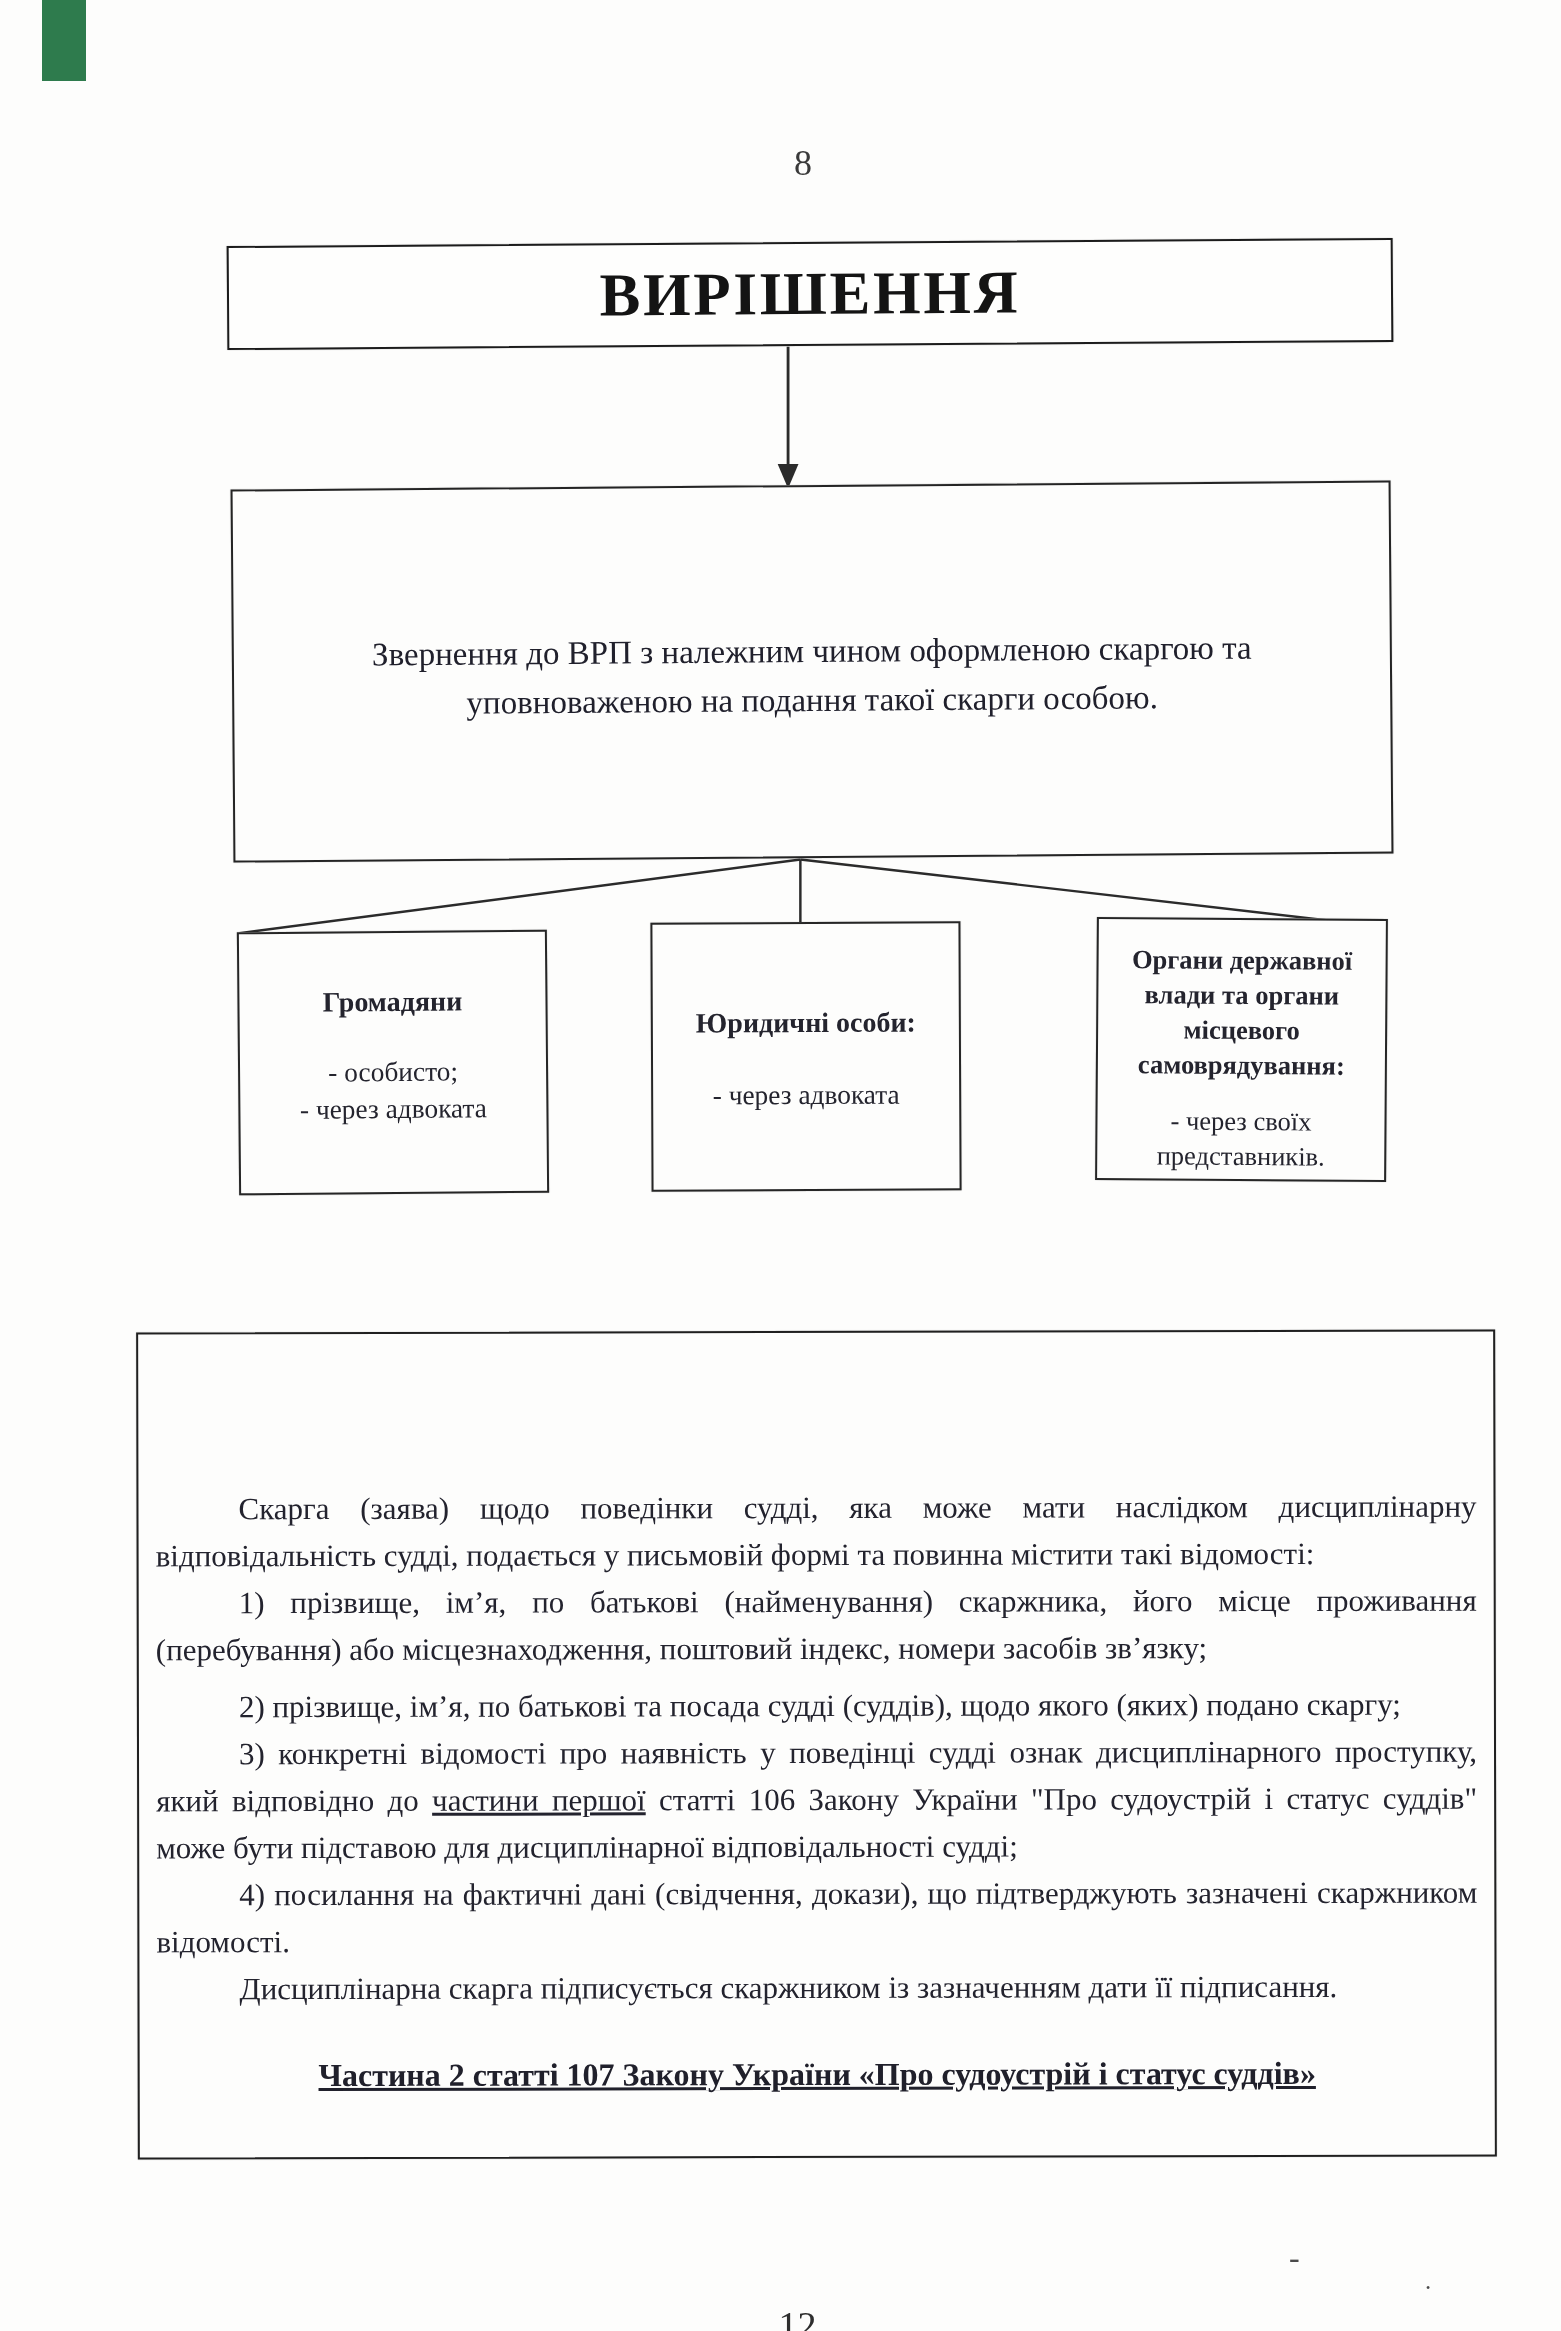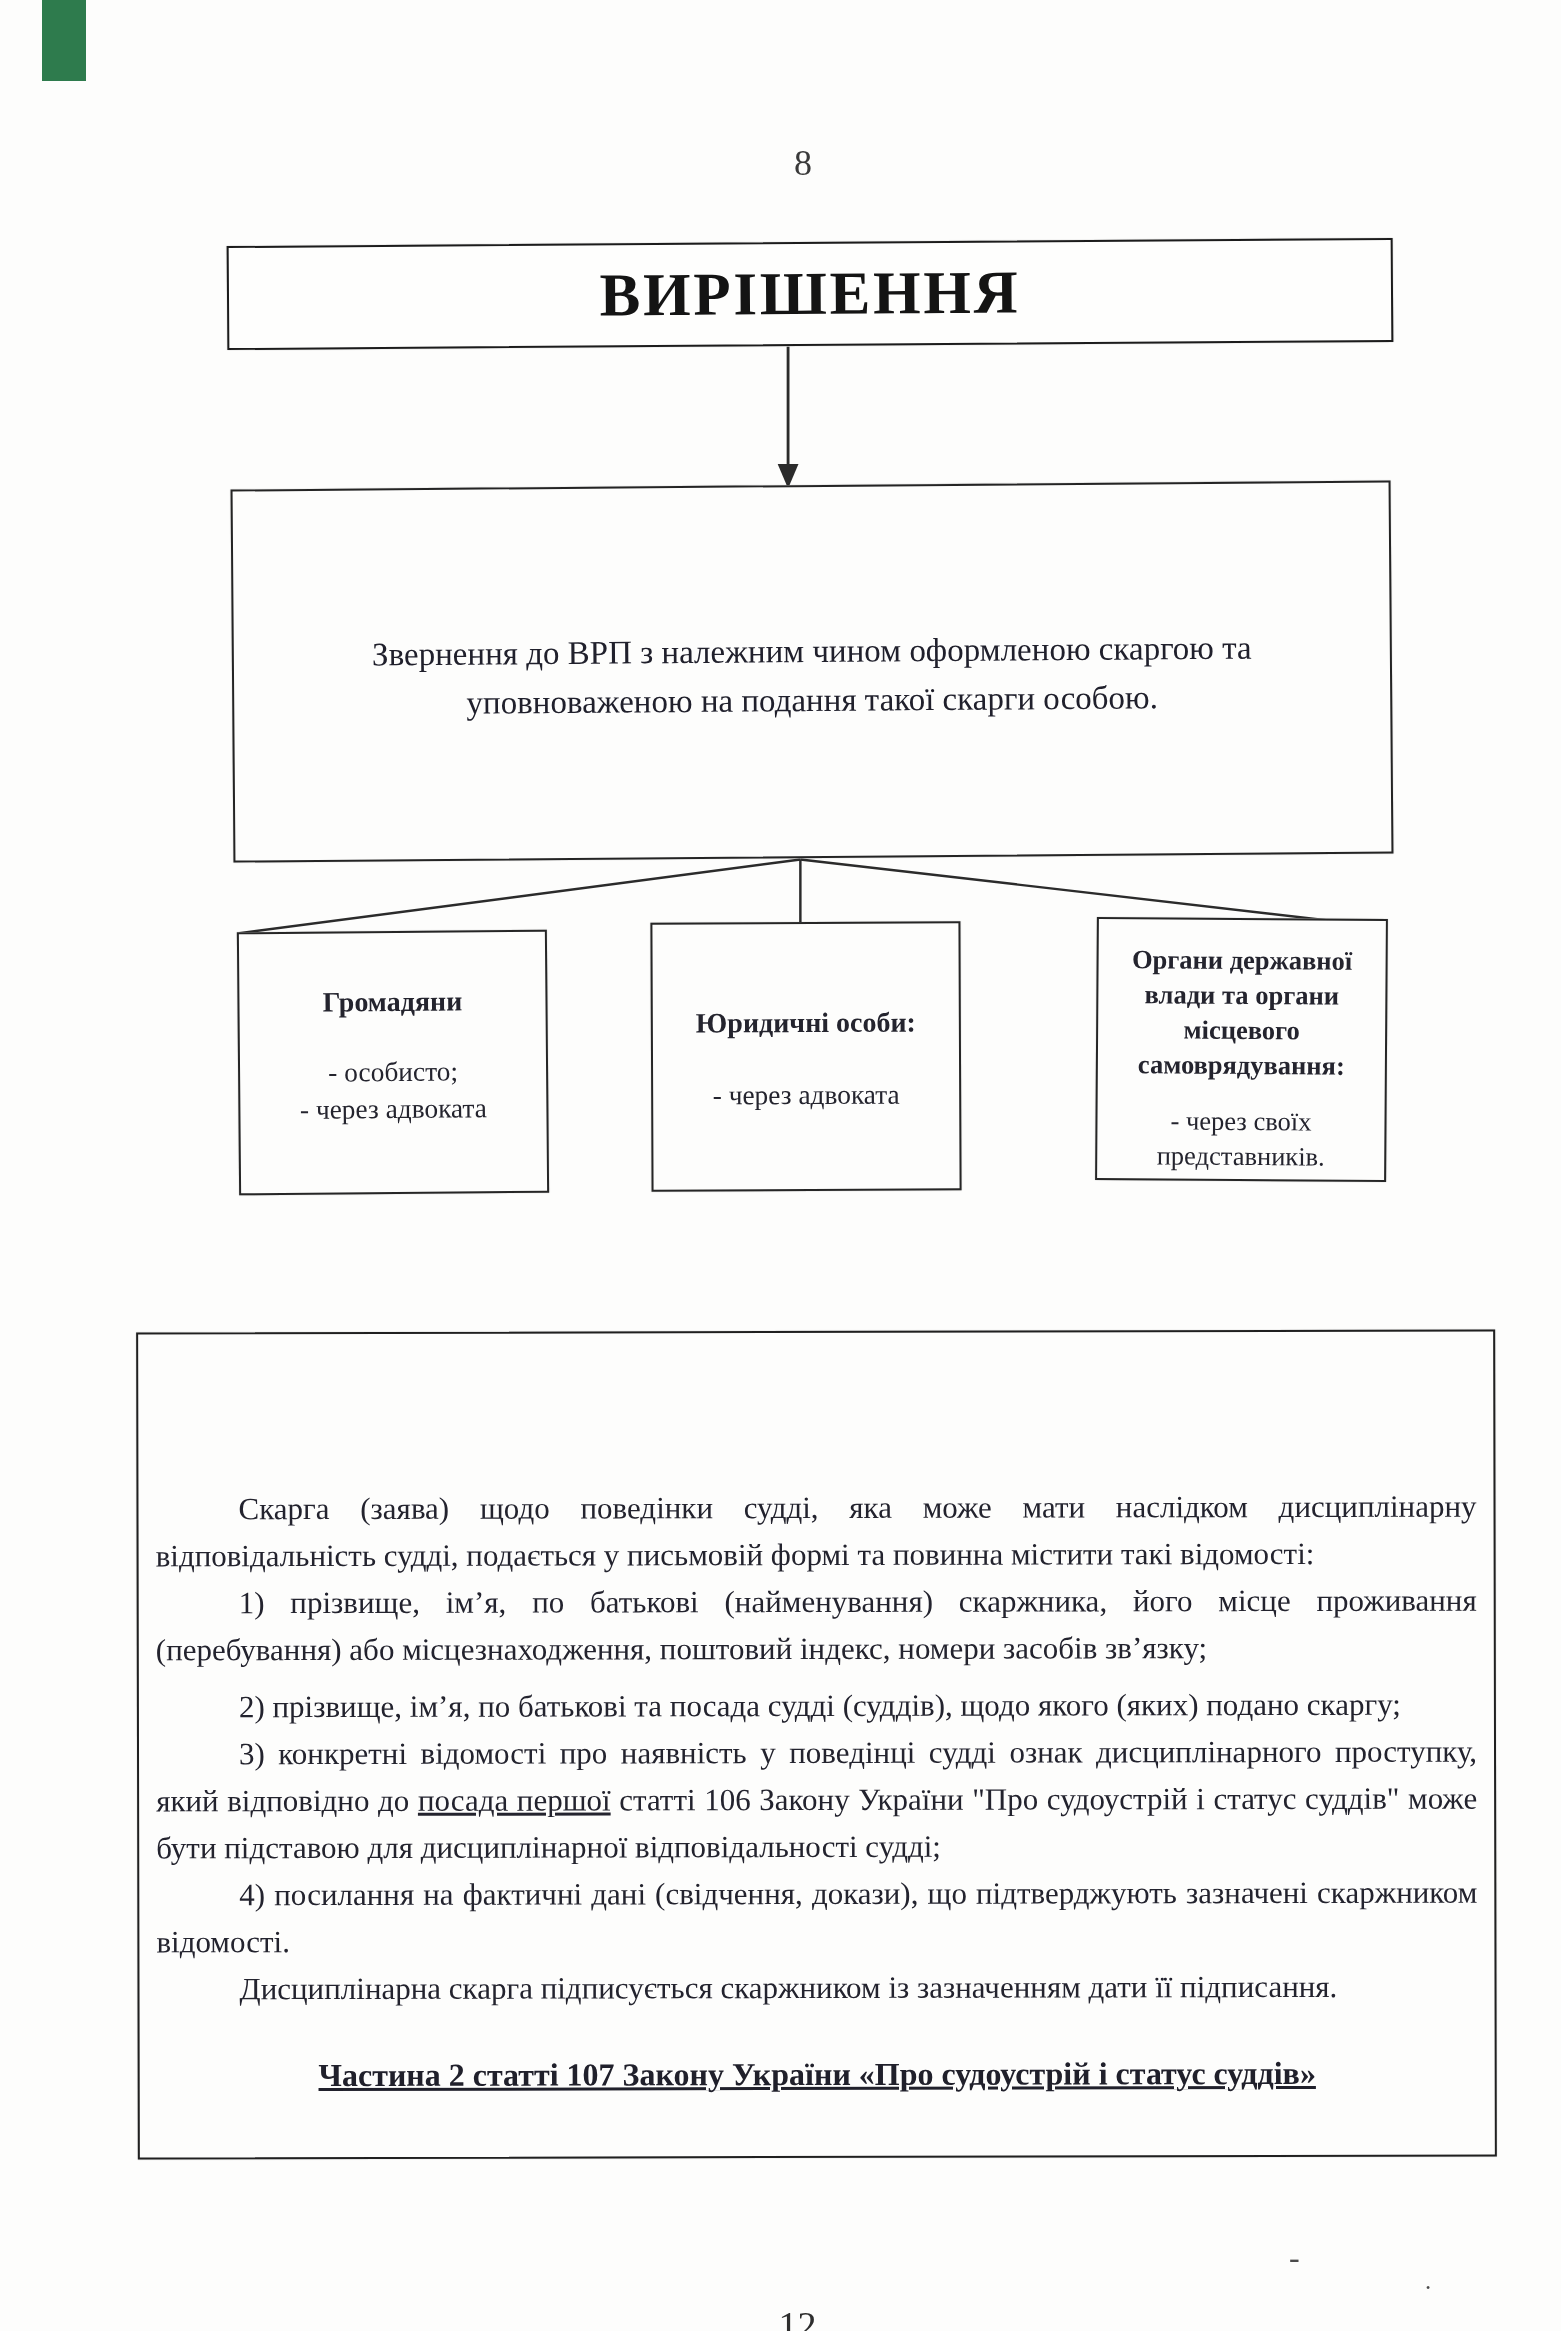--- a/index.html
+++ b/index.html
@@ -129,21 +129,21 @@
     <div class="heading">Органи державної влади та органи місцевого самоврядування:</div>
     <div class="items">
       <div class="item">- через своїх представників.</div>
     </div>
   </div>
 
   <div class="legal-box">
     <p>Скарга (заява) щодо поведінки судді, яка може мати наслідком дисциплінарну відповідальність судді, подається у письмовій формі та повинна містити такі відомості:</p>
     <p>1) прізвище, ім’я, по батькові (найменування) скаржника, його місце проживання (перебування) або місцезнаходження, поштовий індекс, номери засобів зв’язку;</p>
     <p class="gap">2) прізвище, ім’я, по батькові та посада судді (суддів), щодо якого (яких) подано скаргу;</p>
-    <p><span>3) конкретні відомості про наявність у поведінці судді ознак дисциплінарного проступку, який відповідно до </span><span class="u">посада першої</span><span> статті 106 Закону України "Про судоустрій і статус суддів" може бути підставою для дисциплінарної відповідальності судді;</span></p>
+    <p><span>3) конкретні відомості про наявність у поведінці судді ознак дисциплінарного проступку, який відповідно до </span><span class="u">частини першої</span><span> статті 106 Закону України "Про судоустрій і статус суддів" може бути підставою для дисциплінарної відповідальності судді;</span></p>
     <p>4) посилання на фактичні дані (свідчення, докази), що підтверджують зазначені скаржником відомості.</p>
     <p>Дисциплінарна скарга підписується скаржником із зазначенням дати її підписання.</p>
     <div class="citation">Частина 2 статті 107 Закону України «Про судоустрій і статус суддів»</div>
   </div>
 
   <span class="stray dash">-</span>
   <span class="stray dot">.</span>
 
   <div class="pagenum-bottom">12</div>
 

